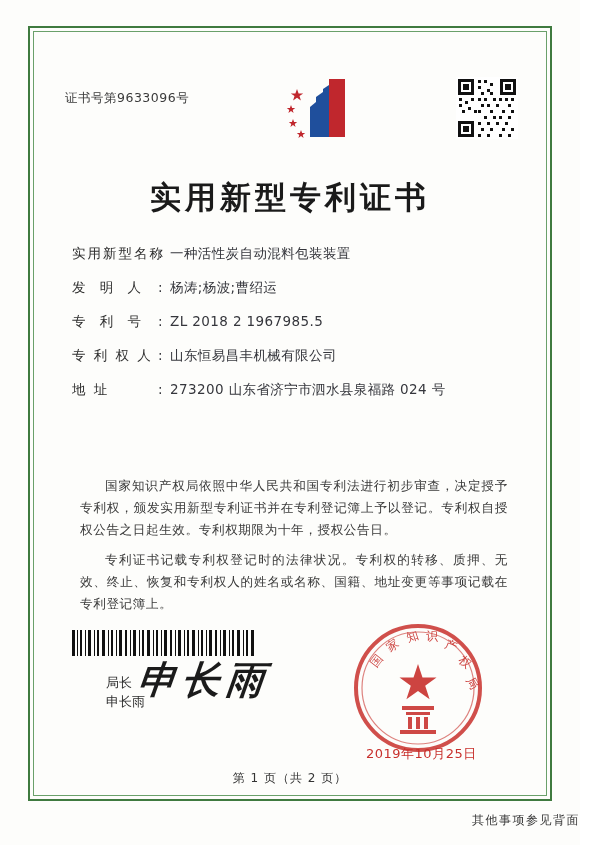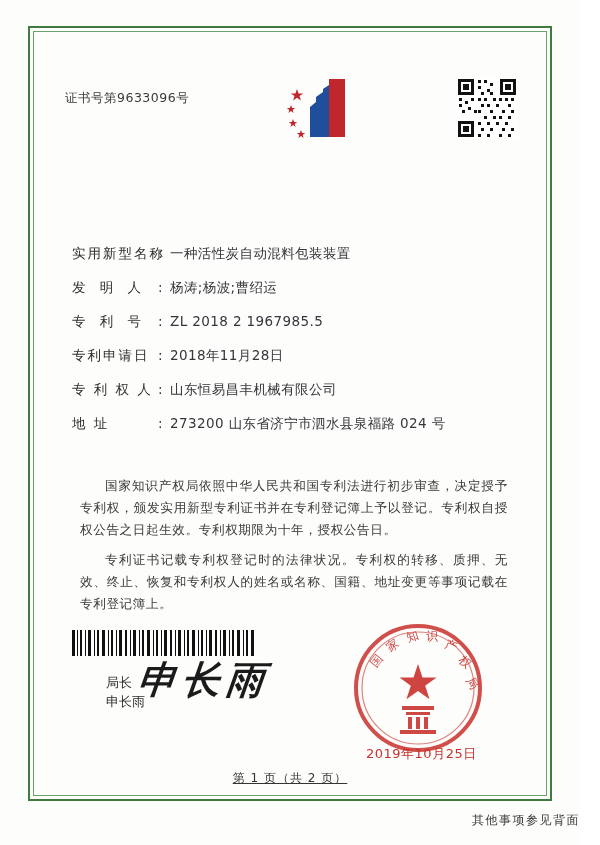--- a/index.html
+++ b/index.html
@@ -198,21 +198,20 @@
   .page-no {
     position: absolute;
     left: 0;
     right: 0;
     top: 715px;
     text-align: center;
     font-size: 12px;
     color: #343434;
     font-family: "DejaVu Sans", sans-serif;
     letter-spacing: 1px;
-    text-decoration: underline;
   }
   .footer-note {
     position: absolute;
     left: 0;
     right: 0;
     bottom: 16px;
     text-align: right;
     font-size: 12px;
     color: #3a3a3a;
     font-family: "DejaVu Sans", sans-serif;
@@ -300,33 +299,31 @@
             <rect x="46" y="51" width="3" height="3"></rect>
           <rect x="55" y="51" width="3" height="3"></rect>
             <rect x="22" y="57" width="3" height="3"></rect>
             <rect x="31" y="57" width="3" height="3"></rect>
           <rect x="43" y="57" width="3" height="3"></rect>
             <rect x="52" y="57" width="3" height="3"></rect>
         </g>
       </svg>
     </div>
 
+    <div class="title">实用新型专利证书</div>
 
     <div class="fields">
       <div class="field-row">
         <span class="field-label tight">实用新型名称</span><span class="field-colon">:</span><span class="field-value">一种活性炭自动混料包装装置</span>
       </div>
       <div class="field-row">
         <span class="field-label">发 明 人</span><span class="field-colon">:</span><span class="field-value">杨涛;杨波;曹绍运</span>
       </div>
       <div class="field-row">
         <span class="field-label">专 利 号</span><span class="field-colon">:</span><span class="field-value">ZL 2018 2 1967985.5</span>
-      </div>
-      <div class="field-row">
-        <span class="field-label tight">专利申请日</span><span class="field-colon">:</span><span class="field-value">2018年11月28日</span>
       </div>
       <div class="field-row">
         <span class="field-label tight">专 利 权 人</span><span class="field-colon">:</span><span class="field-value">山东恒易昌丰机械有限公司</span>
       </div>
       <div class="field-row">
         <span class="field-label tight">地      址</span><span class="field-colon">:</span><span class="field-value">273200 山东省济宁市泗水县泉福路 024 号</span>
       </div>
     </div>
 
     <div class="paragraphs">

